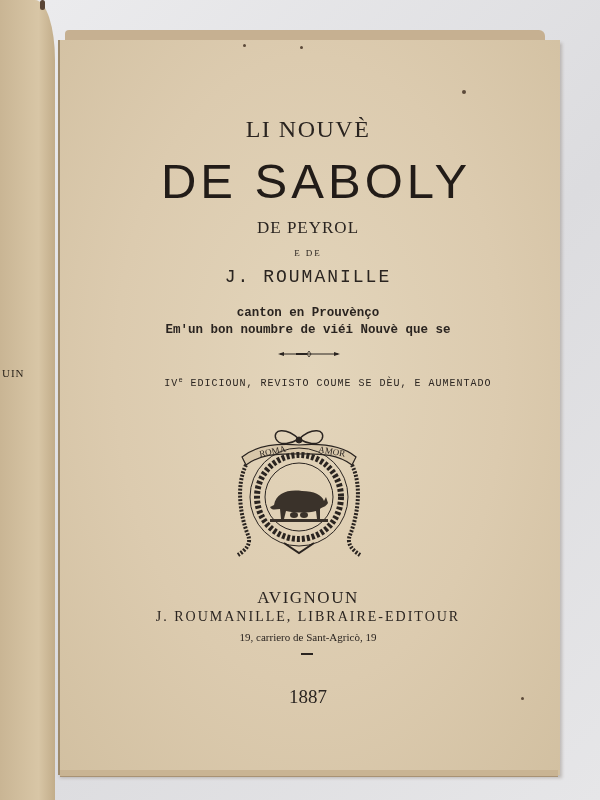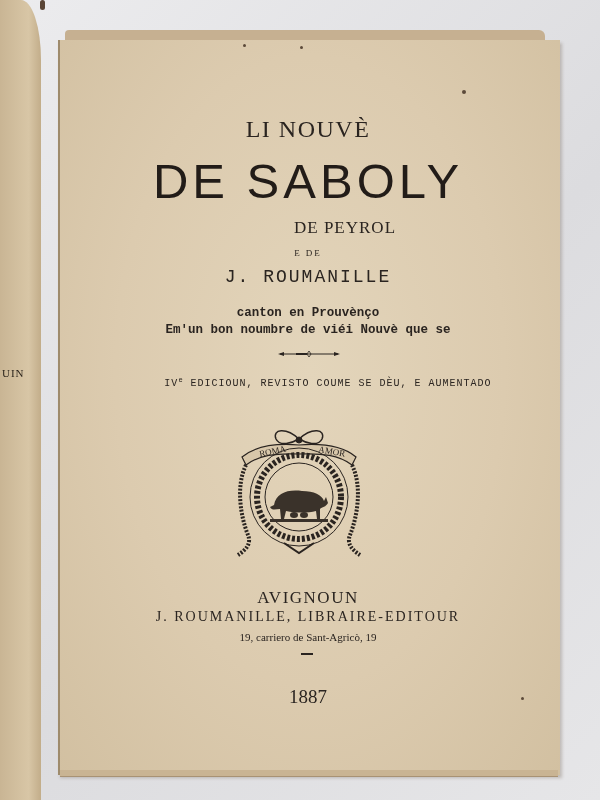--- a/index.html
+++ b/index.html
@@ -3,21 +3,21 @@
 <meta charset="utf-8">
 <style>
   html, body { margin:0; padding:0; }
   body {
     width:600px; height:800px; position:relative; overflow:hidden;
     background:#e4e4e6;
     background-image: linear-gradient(135deg, #ececee 0%, #dcdcdf 55%, #e6e6e8 100%);
     font-family:"Liberation Serif", serif;
   }
   .left-page {
-    position:absolute; left:0; top:0; width:41px; height:800px;
+    position:absolute; left:0; top:0; width:55px; height:800px;
     background: linear-gradient(90deg, #c9b594 0%, #d8c6a6 70%, #c2ad8a 100%);
     border-top-right-radius:20px 60px;
   }
   .left-page .fragment {
     position:absolute; left:2px; top:367px; font-size:11px; letter-spacing:1px;
     color:#2b241c; font-family:"Liberation Serif", serif;
   }
   .left-page .spot {
     position:absolute; left:40px; top:0px; width:5px; height:10px; background:#5a4536; border-radius:3px;
   }
@@ -32,22 +32,22 @@
     box-shadow: 2px 3px 3px rgba(80,60,40,0.25);
   }
   .page-edge-bottom {
     position:absolute; left:60px; top:770px; width:498px; height:6px;
     background:#c9b493; border-bottom:1px solid #a89274;
   }
   .content {
     position:absolute; left:58px; top:0; width:500px; text-align:center; color:#2a2420;
   }
   .t1 { position:absolute; top:116px; width:100%; font-size:24px; letter-spacing:1.5px;font-family:Liberation Serif, serif; }
-  .t2 { position:absolute; top:153px; width:100%; font-size:49px; letter-spacing:4px; font-family:"Liberation Sans", sans-serif; font-weight:normal; color:#221c18; }
-  .t3 { position:absolute; top:218px; width:100%; font-size:17px; letter-spacing:1px;margin-left:37px; }
+  .t2 { position:absolute; top:153px; width:100%; font-size:49px; letter-spacing:4px; font-family:"Liberation Sans", sans-serif; font-weight:normal; color:#221c18;padding-left:8px; }
+  .t3 { position:absolute; top:218px; width:100%; font-size:17px; letter-spacing:1px; }
   .t4 { position:absolute; top:248px; width:100%; font-size:9px; letter-spacing:2px; }
   .t5 { position:absolute; top:267px; width:100%; font-size:18px; letter-spacing:2px; font-family:"Liberation Mono", monospace; }
   .t6 { position:absolute; top:305px; width:100%; font-size:12.5px; font-weight:bold; font-family:"Liberation Mono", monospace; letter-spacing:0px; line-height:17px; }
   .t6 span { display:block; }
   .ornament { position:absolute; top:349px; left:218px; width:66px; height:10px; }
   .t7 { position:absolute; top:376px; width:100%; font-size:10px; letter-spacing:1px; font-family:"Liberation Mono", monospace;margin-left:20px; }
   .t7 sup { font-size:7px; }
   .emblem { position:absolute; top:425px; left:176px; width:130px; height:135px; }
   .t8 { position:absolute; top:588px; width:100%; font-size:17px; letter-spacing:1.5px; }
   .t9 { position:absolute; top:609px; width:100%; font-size:14px; letter-spacing:2px; }

